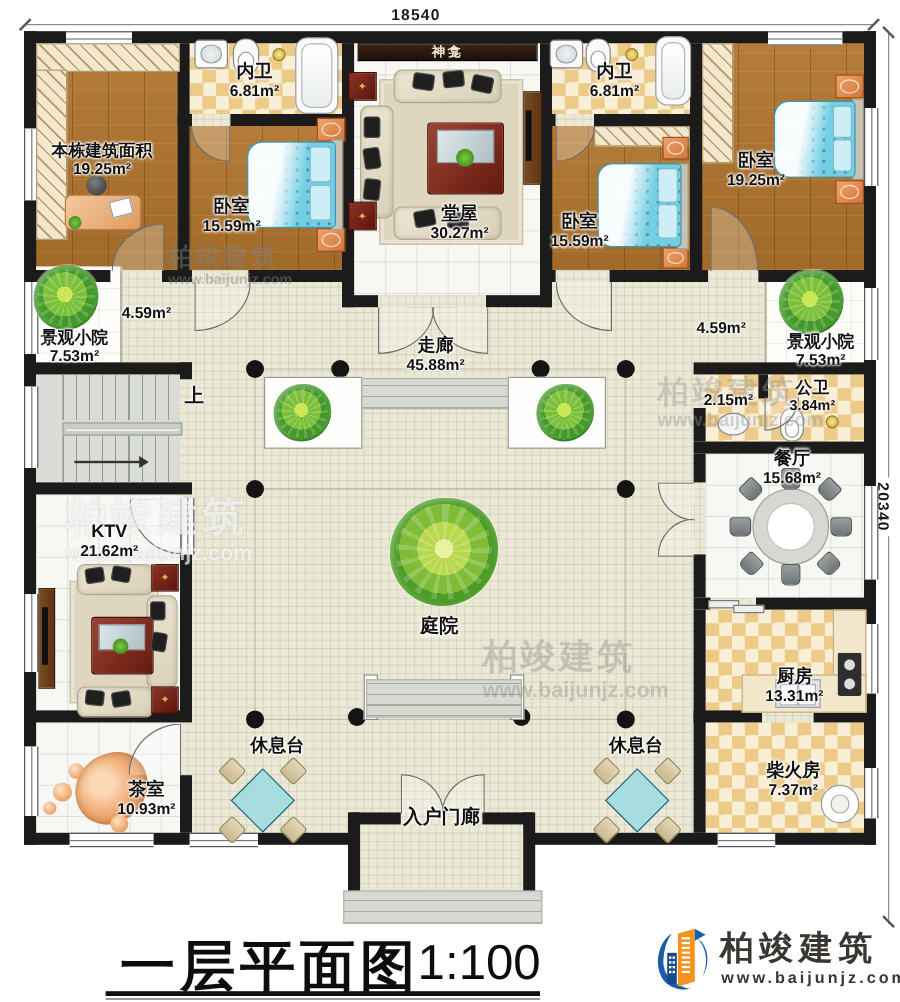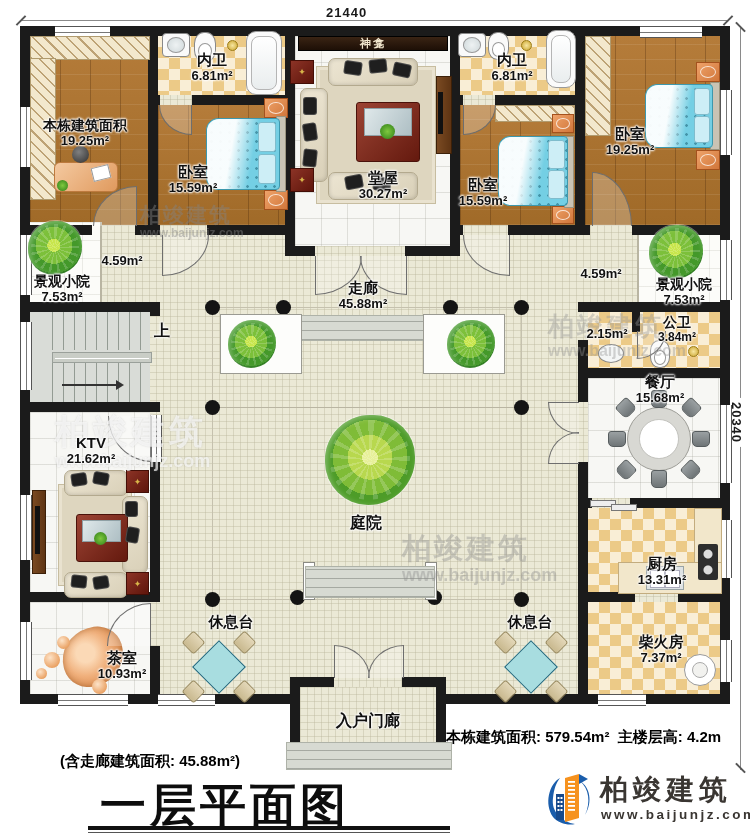--- a/index.html
+++ b/index.html
@@ -109,21 +109,21 @@
   .logo-text{color:#3a3632;font-weight:700;line-height:1;}
 </style>
 </head>
 <body>
 
 <div id="stage">
 
   <div class="abs dimline" style="left:22px;top:20px;width:706px;height:1px;"></div>
   <div class="abs tick" style="left:20px;top:14px;width:2px;height:13px;transform:rotate(45deg);"></div>
   <div class="abs tick" style="left:727px;top:14px;width:2px;height:13px;transform:rotate(45deg);"></div>
-  <div class="abs dim" style="left:322px;top:5px;">21440</div>
+  <div class="abs dim" style="left:322px;top:5px;">18540</div>
   <div class="abs dimline" style="left:740px;top:28px;width:1px;height:742px;"></div>
   <div class="abs tick" style="left:734px;top:26px;width:13px;height:2px;transform:rotate(45deg);"></div>
   <div class="abs tick" style="left:734px;top:767px;width:13px;height:2px;transform:rotate(45deg);"></div>
   <div class="abs dim" style="left:712px;top:415px;transform:rotate(90deg);transform-origin:center;">20340</div>
 
   <div class="abs floor-beige" style="left:30px;top:36px;width:690px;height:658px;"></div>
   <div class="abs floor-wood" style="left:30px;top:36px;width:118px;height:189px;"></div>
   <div class="abs floor-check" style="left:158px;top:36px;width:127px;height:59px;"></div>
   <div class="abs floor-wood" style="left:158px;top:105px;width:127px;height:120px;"></div>
   <div class="abs floor-tile" style="left:295px;top:36px;width:155px;height:210px;"></div>
@@ -473,28 +473,27 @@
   <div class="rlabel" style="left:661px;top:650px;">
       <span class="nm">柴火房</span>
       <span class="ar">7.37m²</span>
     </div>
   <div class="rlabel" style="left:231px;top:622px;">
       <span class="nm">休息台</span>
     </div>
   <div class="rlabel" style="left:530px;top:622px;">
       <span class="nm">休息台</span>
     </div>
-  <div class="rlabel" style="left:368px;top:721px;">
+  <div class="rlabel" style="left:368px;top:682px;">
       <span class="nm" style="font-size:16px;">入户门廊</span>
     </div>
 
-  <div class="stats" style="left:60px;top:752px;">(含走廊建筑面积: 45.88m²)</div>
-  <div class="stats" style="left:446px;top:728px;"><span>本栋建筑面积: 579.54m²</span>&nbsp;&nbsp;<span>主楼层高: 4.2m</span></div>
 
   <div class="title-cn" style="left:100px;top:775px;font-size:46px;letter-spacing:4px;">一层平面图</div>
+  <div class="title-cn" style="left:348px;top:779px;font-size:41px;font-weight:400;font-family:'Liberation Sans',sans-serif;">1:100</div>
   <div class="underline2" style="left:88px;top:826px;width:362px;"></div>
 
   <div class="abs" style="left:543px;top:772px;width:52px;height:54px;">
     <svg width="52" height="54" viewBox="0 0 52 54">
       <path d="M17,6 C6,12 1,32 10,45 C15,51 25,54 32,52 C19,50 8,40 10,26 C11,17 13,11 17,6 Z" fill="#1a5dab"></path>
       <path d="M37,9 C47,15 50,30 42,43 C48,30 46,17 37,9 Z" fill="#1a5dab"></path>
       <rect x="13" y="22" width="8" height="26" fill="#174a8c"></rect>
       <rect x="14.5" y="25" width="2" height="2" fill="#fff"></rect>
         <rect x="17.5" y="25" width="2" height="2" fill="#fff"></rect>
       <rect x="14.5" y="29" width="2" height="2" fill="#fff"></rect>

